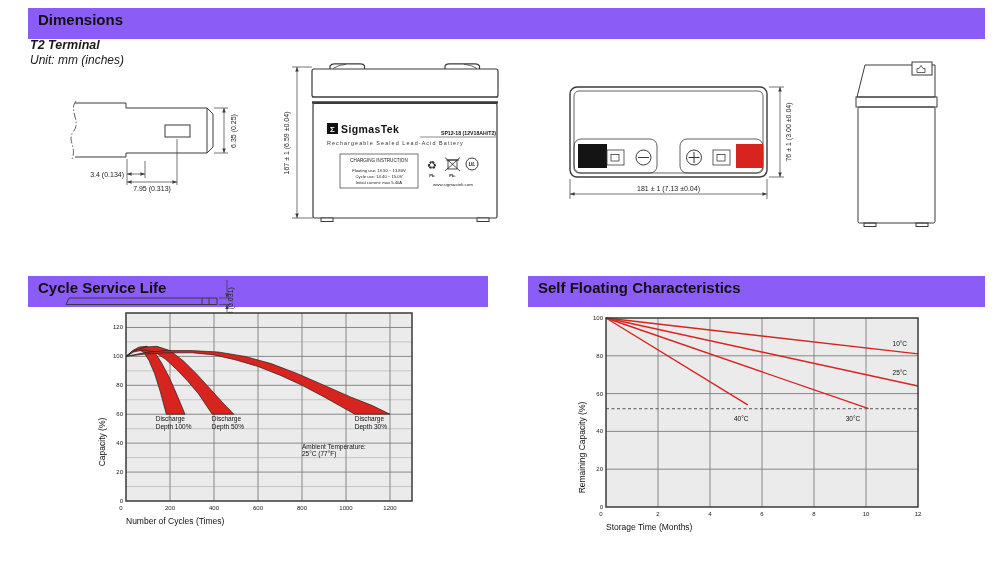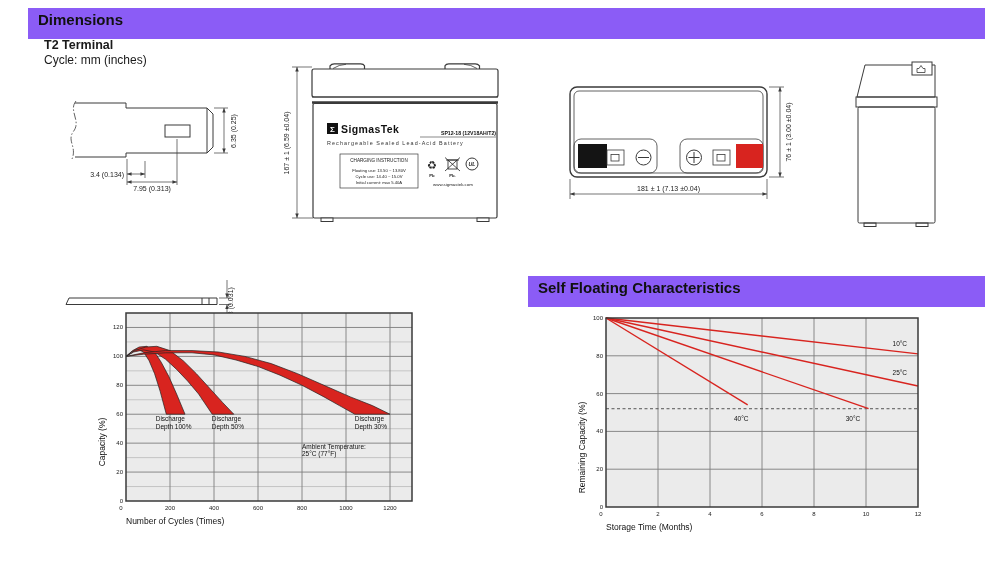--- a/index.html
+++ b/index.html
@@ -1,41 +1,44 @@
 <!DOCTYPE html>
 <html><head>
 <meta charset="utf-8">
 <style>
   html,body{margin:0;padding:0;background:#ffffff;}
   body{font-family:"Liberation Sans",sans-serif;color:#1a1a1a;}
   #page{position:relative;width:1000px;height:563px;background:#fff;overflow:hidden;}
   .bar{position:absolute;height:31px;background:#8b5cf6;}
   .bar span{display:block;font-weight:bold;font-size:15px;line-height:23px;padding-left:10px;color:#111;}
-  .t2block{position:absolute;left:44px;top:38px;}
+  .t2block{position:absolute;left:30px;top:38px;font-style:italic;}
   .t2block .h{font-weight:bold;font-size:12.5px;line-height:15px;}
   .t2block .u{font-size:12px;line-height:15px;}
   svg{position:absolute;overflow:visible;}
   svg text{font-family:"Liberation Sans",sans-serif;}
   .dimtxt{font-size:7px;fill:#222;}
 </style>
 </head>
 <body>
 
 <div id="page">
 
   <div class="bar" style="left:28px;top:8px;width:957px;">
     <span>Dimensions</span>
   </div>
+  <div class="bar" style="left:28px;top:276px;width:460px;">
+    <span>Cycle Service Life</span>
+  </div>
   <div class="bar" style="left:528px;top:276px;width:457px;">
     <span>Self Floating Characteristics</span>
   </div>
 
   <div class="t2block">
     <div class="h">T2 Terminal</div>
-    <div class="u">Cycle: mm (inches)</div>
+    <div class="u">Unit: mm (inches)</div>
   </div>
 
   <svg style="left:35px;top:75px;" width="240" height="245" viewBox="0 0 240 245">
     <defs>
       <marker id="ah" markerWidth="7" markerHeight="6" refX="6.5" refY="3" orient="auto-start-reverse">
         <path d="M0,0.5 L6.5,3 L0,5.5 Z" fill="#3a3a3a"></path>
       </marker>
     </defs>
     <g stroke="#3a3a3a" fill="none" stroke-width="1">
       <path d="M40,28 L91,28 L91,33 L172,33 L178,39 L178,72 L172,78 L91,78 L91,82 L40,82"></path>

